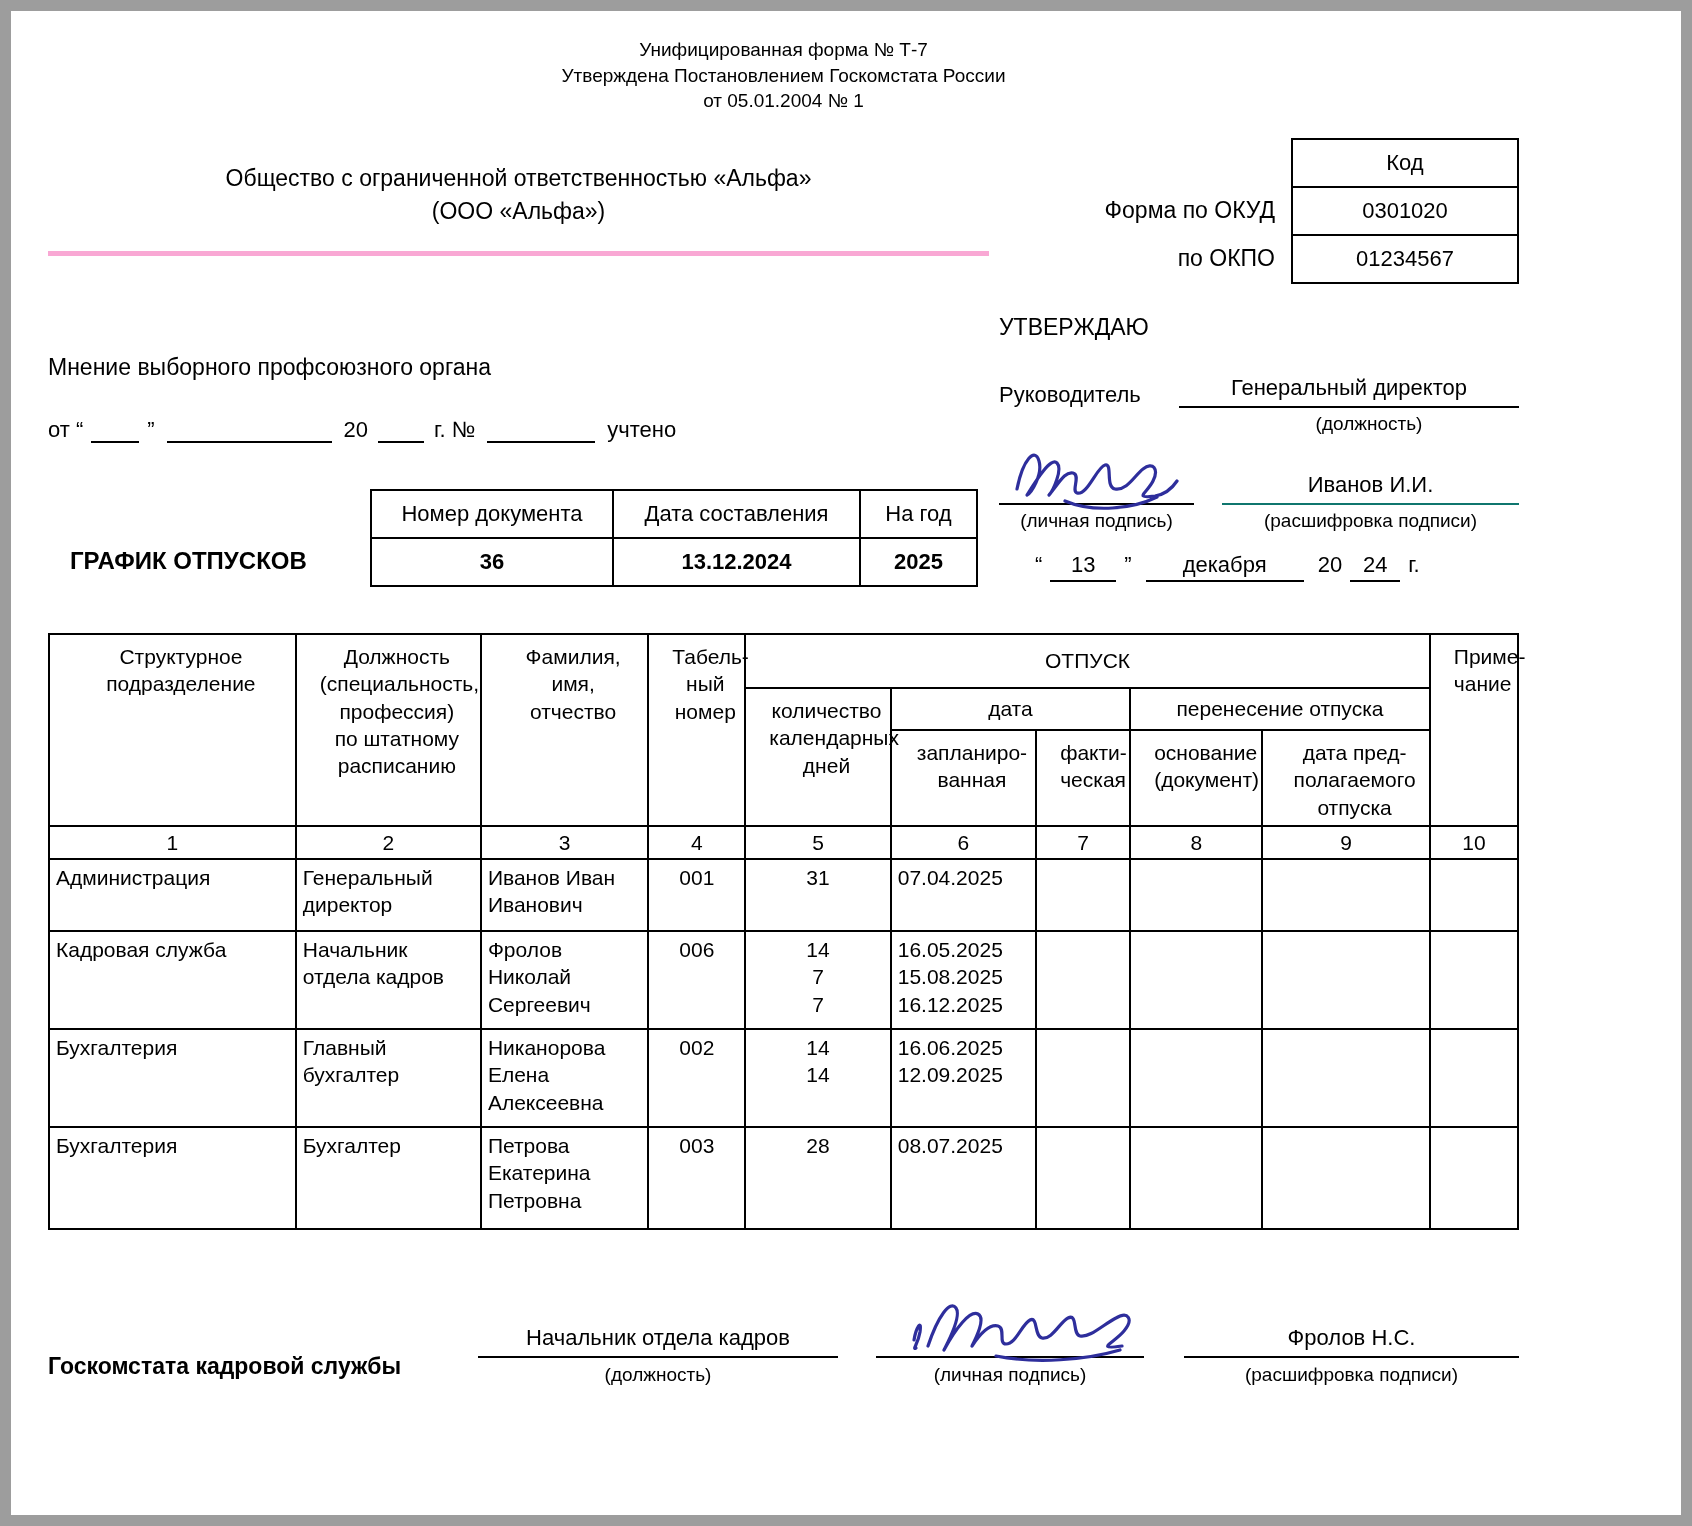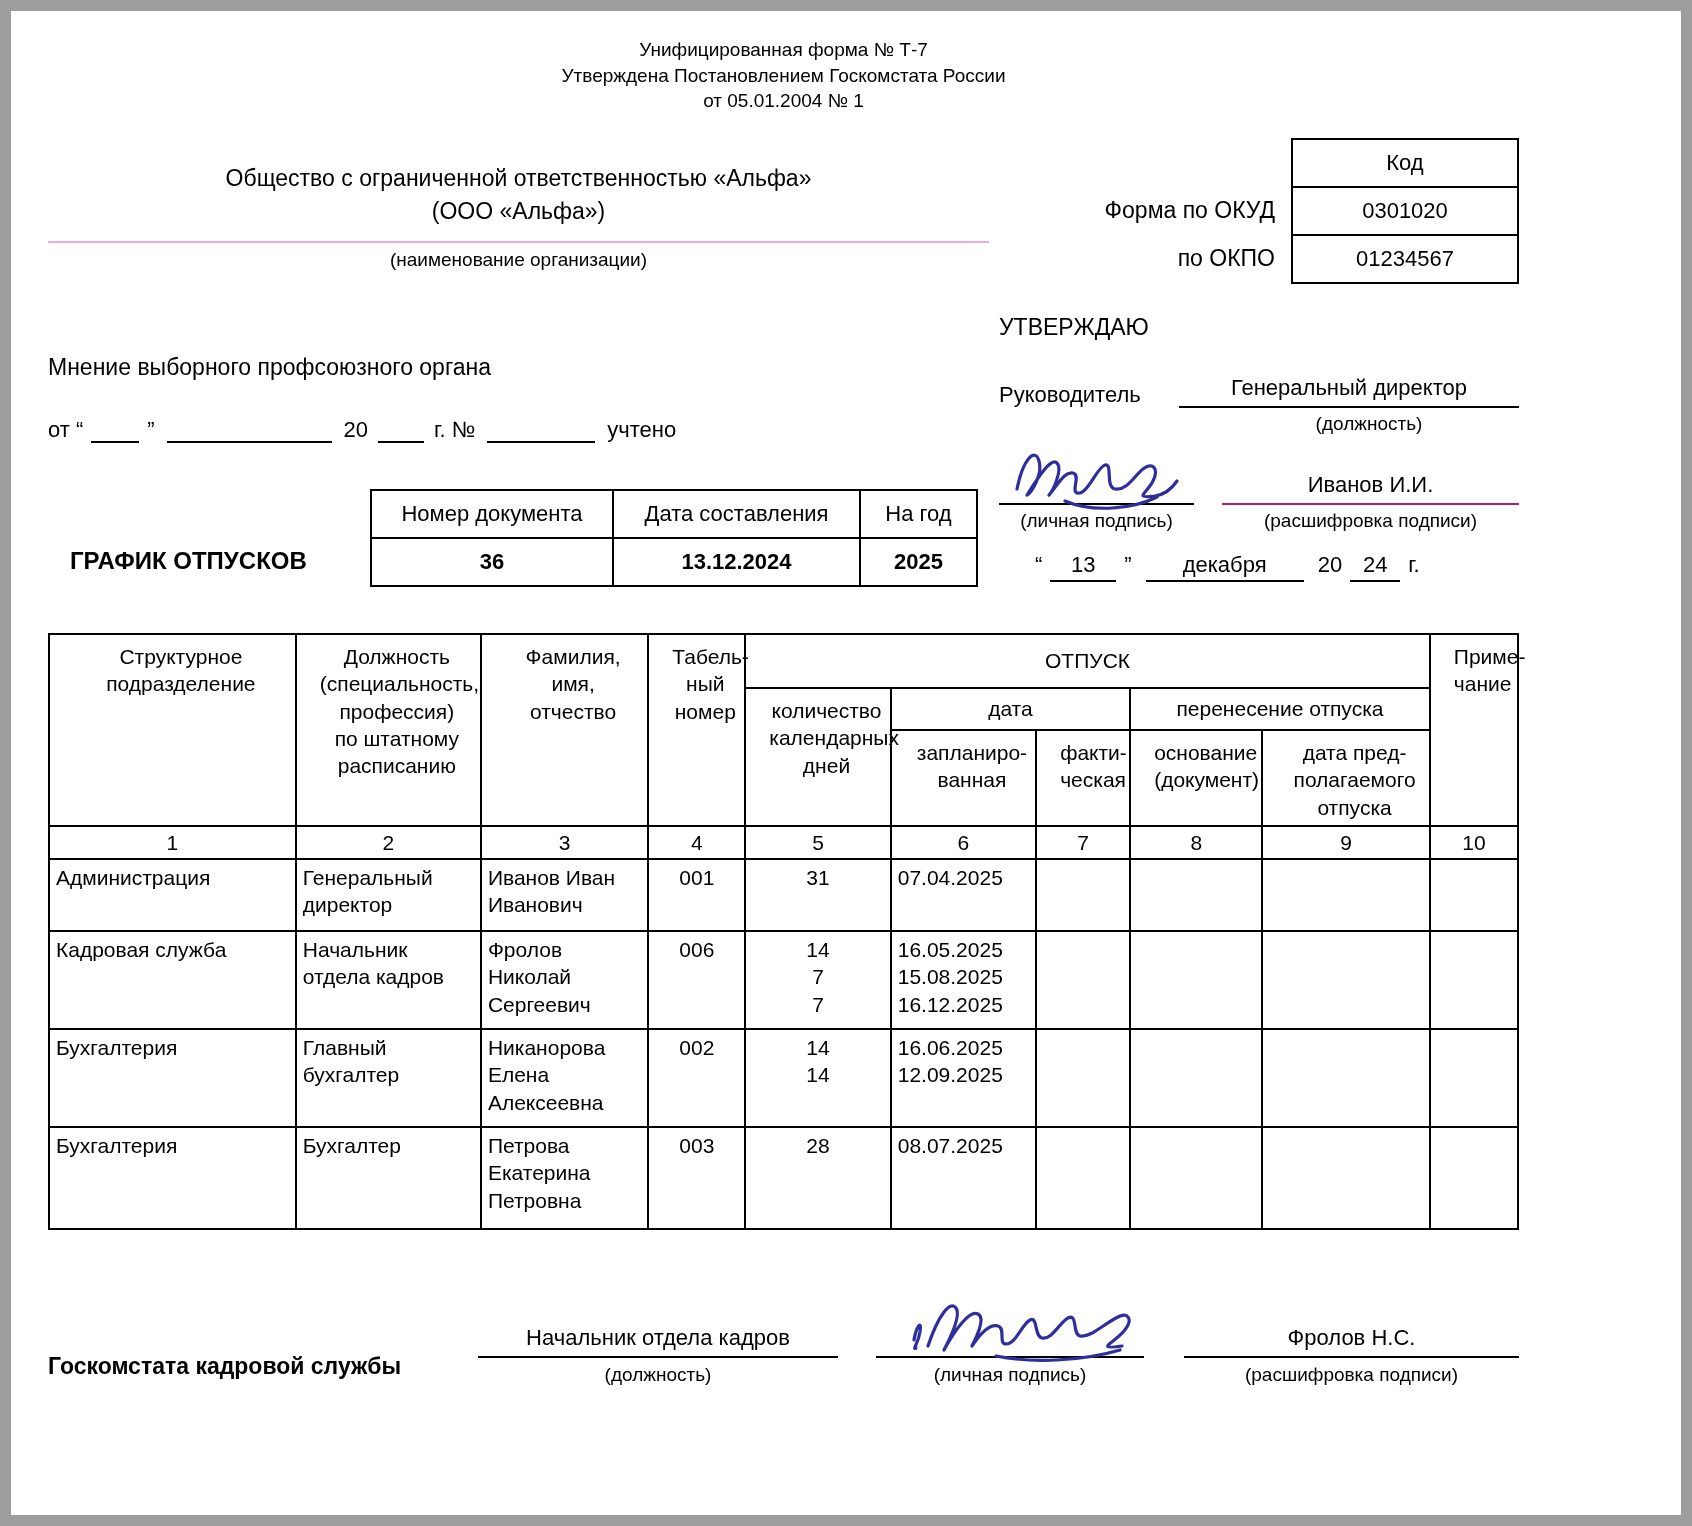--- a/index.html
+++ b/index.html
@@ -15,21 +15,21 @@
     margin:11px auto;
     background:#fff;
     box-sizing:border-box;
     padding:26px 162px 50px 37px;
   }
   
   .top-note { text-align:center; font-size:19px; line-height:1.35; }
   
   .org-code-row { display:flex; margin-top:24px; }
   .org-block { flex:1; margin-right:70px; padding-top:24px; }
-  .org-names { border-bottom:2px solid #f9a8d4; padding-bottom:12px; text-align:center; }
+  .org-names { border-bottom:5px solid #f9a8d4; padding-bottom:22px; text-align:center; }
   .org-name { font-size:23px; line-height:1.45; }
   .org-caption { text-align:center; font-size:19px; margin-top:6px; }
   .codes-block { width:460px; flex:0 0 auto; }
   .codes-row { display:flex; align-items:stretch; }
   .codes-row + .codes-row { margin-top:-2px; }
   .codes-label { flex:1; font-size:23px; display:flex; align-items:center; justify-content:flex-end; padding-right:16px; }
   .codes-box { width:228px; box-sizing:border-box; border:2px solid #000; height:50px; display:flex; align-items:center; justify-content:center; font-size:22px; }
   
   .two-col { display:flex; margin-top:30px; }
   .left-col { flex:1; padding-right:20px;margin-top:40px; }
@@ -45,21 +45,21 @@
   .head-row { display:flex; margin-top:34px; align-items:flex-end; font-size:22px; }
   .head-label { width:180px; }
   .pos-line { flex:1; border-bottom:2px solid #000; text-align:center; padding-bottom:5px; }
   .caption { font-size:19px; text-align:center; }
   .caption-right { width:300px; margin-left:auto; margin-top:5px; }
   .sign-row { display:flex; margin-top:10px; align-items:flex-end; }
   .sig-col { width:195px; text-align:center; }
   .sig-line { border-bottom:2px solid #000; height:58px; position:relative; }
   .sig-line svg { position:absolute; left:8px; bottom:-8px; }
   .name-col { flex:1; margin-left:28px; text-align:center; }
-  .name-line { border-bottom:2px solid #be185d; padding-bottom:5px; font-size:22px; height:30px; display:flex; align-items:flex-end; justify-content:center; }
+  .name-line { border-bottom:2px solid #0f766e; padding-bottom:5px; font-size:22px; height:30px; display:flex; align-items:flex-end; justify-content:center; }
   .sig-col .caption, .name-col .caption { margin-top:5px; }
   .date-row { margin-top:20px; margin-left:36px; font-size:22px; white-space:nowrap; }
   .u-val { display:inline-block; border-bottom:2px solid #000; text-align:center; padding:0 4px 2px; }
   .u-day { min-width:58px; margin:0 8px; }
   .u-month { min-width:150px; margin:0 14px; }
   .u-year { min-width:42px; margin:0 8px; }
   
   .doc-row { display:flex; align-items:flex-end; margin-top:46px; }
   .doc-title { width:300px; font-weight:bold; font-size:24px; margin-left:22px; margin-bottom:12px; }
   table.doc { border-collapse:collapse; }
@@ -101,21 +101,20 @@
     <div>Утверждена Постановлением Госкомстата России</div>
     <div>от 05.01.2004 № 1</div>
   </div>
 
   <div class="org-code-row">
     <div class="org-block">
       <div class="org-names">
         <div class="org-name">Общество с ограниченной ответственностью «Альфа»</div>
         <div class="org-name">(ООО «Альфа»)</div>
       </div>
-      <div class="org-caption caption">(наименование организации)</div>
     </div>
     <div class="codes-block">
       <div class="codes-row">
         <div class="codes-label"></div>
         <div class="codes-box">Код</div>
       </div>
       <div class="codes-row">
         <div class="codes-label">Форма по ОКУД</div>
         <div class="codes-box">0301020</div>
       </div>

